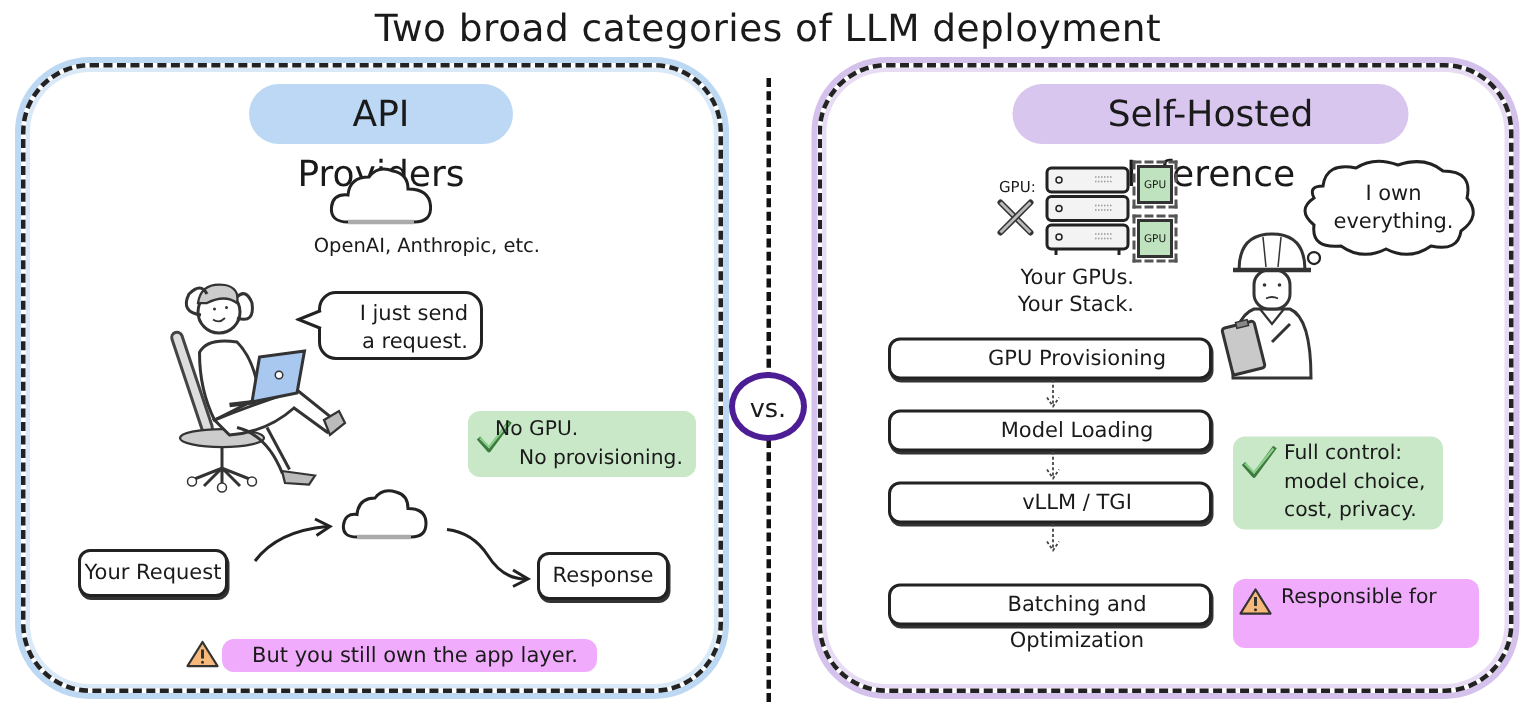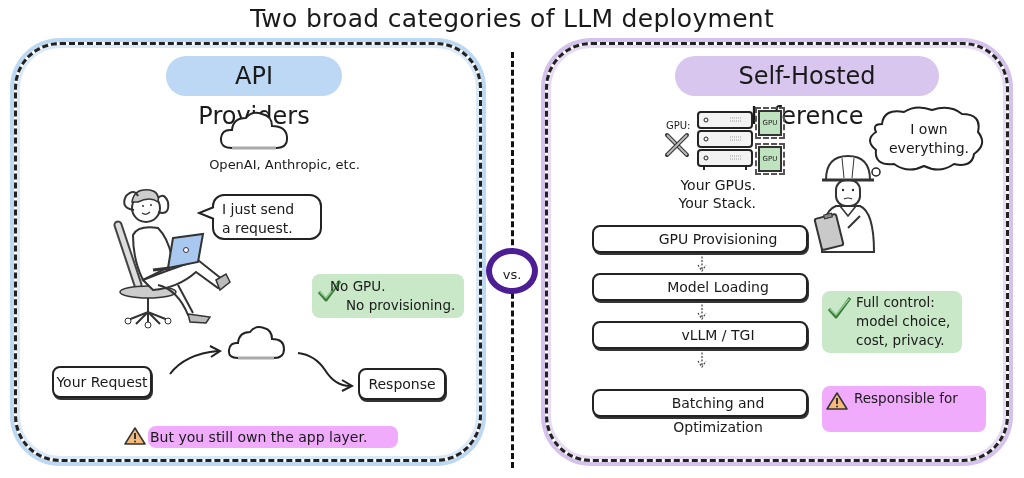--- a/index.html
+++ b/index.html
@@ -7,23 +7,23 @@
   body { font-family: "DejaVu Sans", sans-serif; color: #1a1a1a; position: relative; }
   .abs { position: absolute; }
   .title { left: 0; top: 4px; width: 1024px; text-align: center; font-size: 25px; letter-spacing: 0.3px; }
   .panel { top: 42px; height: 420px; border-radius: 46px; }
   .panel-left { left: 14px; width: 468px; border: 3px dashed #222; box-shadow: 0 0 0 4px #bcd8f3, inset 0 0 0 3px #d9e9f8; }
   .panel-right { left: 545px; width: 464px; border: 3px dashed #222; box-shadow: 0 0 0 4px #d5c2ec, inset 0 0 0 3px #e7dcf4; }
   .panel-label { top: 56px; height: 40px; border-radius: 20px; font-size: 24px; line-height: 40px; text-align: center; padding: 0 12px; }
   .label-left { left: 166px; width: 176px; background: #bcd8f5; }
   .label-right { left: 644px; width: 264px; background: #d8c6ef; margin-left: 31px; }
   .divider { left: 511px; top: 52px; height: 416px; border-left: 3px dashed #111; }
-  .vs { left: 486px; top: 248px; width: 52px; height: 46px; border: 6px solid #4c1d95; border-radius: 50%; background: #fff; font-size: 13px; text-align: center; line-height: 42px; }
+  .vs { left: 486px; top: 248px; width: 52px; height: 46px; border: 4px solid #4c1d95; border-radius: 50%; background: #fff; font-size: 17px; text-align: center; line-height: 42px; }
   .caption { font-size: 13px; text-align: right; }
-  .speech { border: 2px solid #222; border-radius: 12px; background: #fff; font-size: 14px; text-align: left; line-height: 19px; padding: 4px 8px; }
+  .speech { border: 2px solid #222; border-radius: 12px; background: #fff; font-size: 14px; text-align: right; line-height: 19px; padding: 4px 8px; }
   .box { border: 2px solid #222; border-radius: 8px; background: #fff; font-size: 14px; text-align: center; box-shadow: 1px 2px 0 #333; }
   .note { border-radius: 8px; font-size: 13.5px; line-height: 19px; }
   .note-green { background: #c9e8c8; }
   .note-orange { background: #f0abfc; }
   .step { left: 592px; width: 216px; height: 28px; line-height: 24px; padding-left: 36px; }
   .dotarrow { left: 697px; width: 10px; height: 20px; }
 </style>
 </head>
 <body>
 
@@ -105,21 +105,21 @@
   <path d="M182 40 L192 46 L182 51" fill="none" stroke="#222" stroke-width="2"></path>
 </svg>
 <div class="abs box" style="left:52px;top:366px;width:100px;height:32px;line-height:28px">Your Request</div>
 <div class="abs box" style="left:358px;top:368px;width:88px;height:32px;line-height:28px">Response</div>
 
 <svg class="abs" style="left:124px;top:426px" width="22" height="20" viewBox="0 0 22 20">
   <path d="M11 2 L21 18 L1 18 Z" fill="#f6b97a" stroke="#333" stroke-width="1.5" stroke-linejoin="round"></path>
   <line x1="11" y1="7" x2="11" y2="13" stroke="#333" stroke-width="2"></line>
     <circle cx="11" cy="15.5" r="1" fill="#333"></circle>
 </svg>
-<div class="abs note note-orange" style="left:148px;top:426px;width:250px;height:22px;line-height:22px;padding-left:2px;font-size:14px">But you still own the app layer.</div>
+<div class="abs note note-orange" style="left:148px;top:426px;width:250px;height:22px;line-height:22px;padding-left:20px;font-size:14px">But you still own the app layer.</div>
 
 <div class="abs" style="left:666px;top:120px;font-size:10px">GPU:</div>
 <svg class="abs" style="left:664px;top:132px" width="26" height="26" viewBox="0 0 26 26">
   <path d="M3 3 L23 23" stroke="#333" stroke-width="4" stroke-linecap="round"></path>
   <path d="M3 3 L23 23" stroke="#bbb" stroke-width="2"></path>
   <path d="M23 3 L3 23" stroke="#333" stroke-width="4" stroke-linecap="round"></path>
   <path d="M23 3 L3 23" stroke="#bbb" stroke-width="2"></path>
 </svg>
 <svg class="abs" style="left:696px;top:110px" width="58" height="62" viewBox="0 0 58 62">
   <rect x="2" y="2" width="54" height="16" rx="3" fill="#f3f3f3" stroke="#222" stroke-width="2"></rect>

